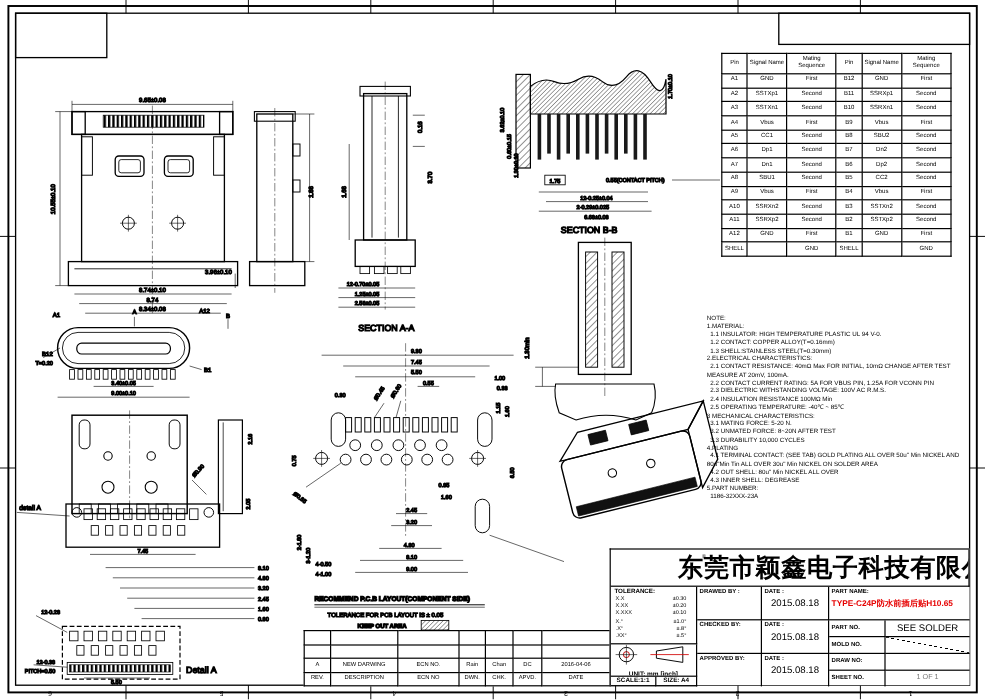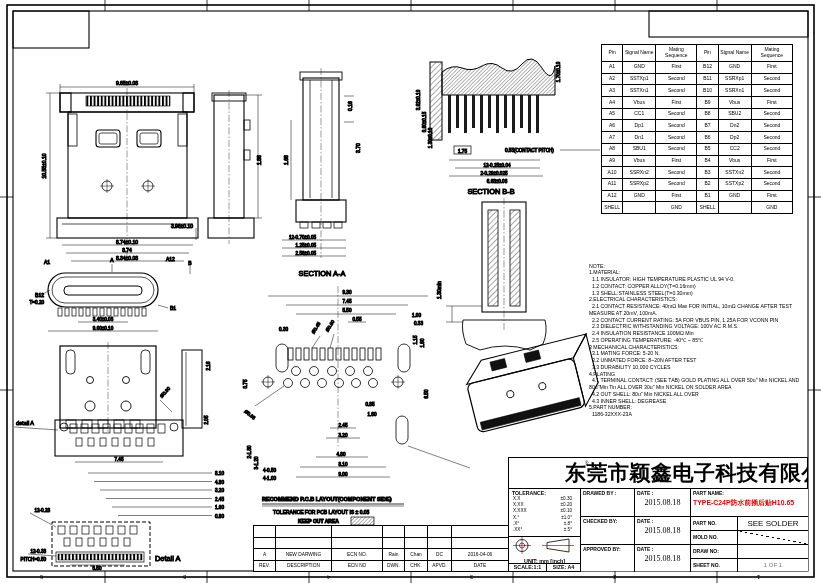--- a/index.html
+++ b/index.html
@@ -24,21 +24,21 @@
   table.rev td{border:0.8px solid #000;font-size:4.8px;text-align:center;padding:0;overflow:hidden;height:11.5px}
   
   .tb{left:508px;top:457px;width:300px;height:114px;border-left:1.4px solid #000;border-top:1.4px solid #000;background:#fff}
   .tb .cell{position:absolute;border-right:1px solid #000;border-bottom:1px solid #000;overflow:hidden}
   .company{left:0;top:0;width:300px;height:31px;display:flex;align-items:center}
   .company-name{font-size:21px;font-weight:bold;letter-spacing:0.5px;margin-left:24px;white-space:nowrap}
   .rmark{font-size:4.5px;position:absolute;left:76px;top:3px}
   .tol-title{font-size:5.2px;font-weight:bold;padding:1px 0 0 3px}
   .tol-row{display:flex;justify-content:space-between;padding:0 8px 0 4px;font-size:4.6px;line-height:6.2px}
   .lbl5{font-size:5px;font-weight:bold;padding:1px 0 0 2px}
-  .dateval{font-size:8px;font-family:Liberation Serif, serif;text-align:center;margin-top:2px}
+  .dateval{font-size:8px;font-family:Liberation Sans, sans-serif;text-align:center;margin-top:2px}
   .redname{color:#e60000;font-size:6.9px;font-weight:bold;padding:2px 0 0 2px;white-space:nowrap}
   .seetable{font-size:8px;text-align:center;line-height:13px}
   .sheetval{font-size:6px;color:#777;text-align:center;line-height:13px}
   .diag{background:linear-gradient(to top right,transparent 49.2%,#000 49.2%,#000 50.8%,transparent 50.8%)}
   .unitline{font-size:5.4px;font-weight:bold;text-align:center}
   .half{font-size:5.3px;font-weight:bold;line-height:11px;text-align:center}
   
   .zones{left:40px;top:574px;width:720px;display:flex;justify-content:space-between}
   .zones span{display:inline-block;transform:rotate(180deg);font-size:6px}
 </style>

